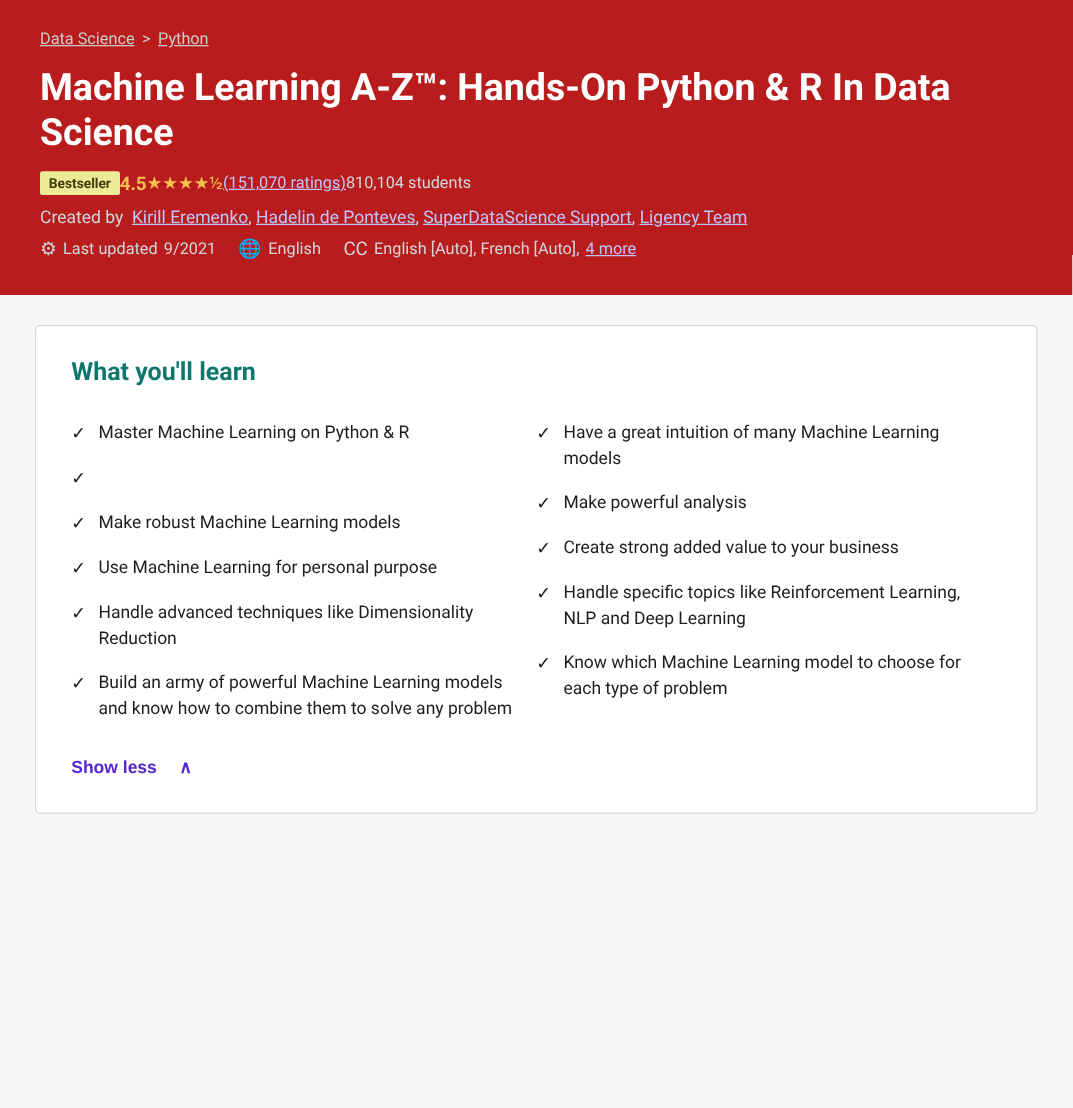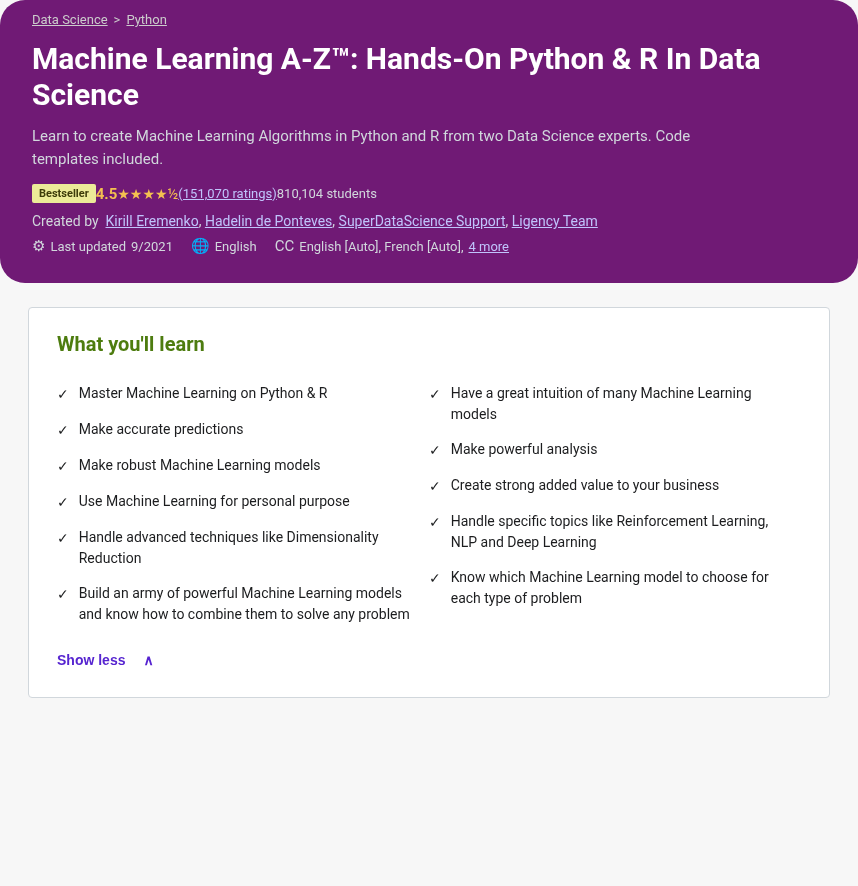--- a/index.html
+++ b/index.html
@@ -5,24 +5,23 @@
     * { box-sizing: border-box; margin: 0; padding: 0; }
     body {
       font-family: -apple-system, BlinkMacSystemFont, "Segoe UI", Roboto, sans-serif;
       background: #f7f7f7;
       width: 858px;
       min-height: 886px;
     }
 
     
     .hero {
-      background: #701a75;
+      background: #b91c1c;
       color: #fff;
-      padding: 12px 32px 28px 32px;
-      border-radius: 25px;
+      padding: 24px 32px 28px 32px;
     }
 
     .breadcrumb {
       font-size: 13px;
       color: #ccc;
       margin-bottom: 14px;
       display: flex;
       align-items: center;
       gap: 6px;
     }
@@ -130,21 +129,21 @@
     .learn-box {
       border: 1px solid #d1d7dc;
       border-radius: 4px;
       padding: 24px 28px 28px 28px;
       background: #fff;
     }
 
     .learn-title {
       font-size: 20px;
       font-weight: 700;
-      color: #4d7c0f;
+      color: #0f766e;
       margin-bottom: 20px;
     }
 
     .learn-grid {
       display: grid;
       grid-template-columns: 1fr 1fr;
       gap: 0;
     }
 
     .learn-col {
@@ -190,21 +189,20 @@
 <div class="hero">
 
   <div class="breadcrumb">
     <a>Data Science</a>
     <span class="breadcrumb-sep">&gt;</span>
     <a>Python</a>
   </div>
 
   <h1 class="course-title">Machine Learning A-Z™: Hands-On Python &amp; R In Data Science</h1>
 
-  <p class="course-subtitle">Learn to create Machine Learning Algorithms in Python and R from two Data Science experts. Code templates included.</p>
 
   <div class="rating-row">
     <span class="bestseller-badge">Bestseller</span>
     <span class="rating-score">4.5</span>
     <span class="stars">★★★★½</span>
     <span class="rating-count">(151,070 ratings)</span>
     <span class="students-count">810,104 students</span>
   </div>
 
   <div class="created-by">
@@ -239,21 +237,20 @@
     <h2 class="learn-title">What you'll learn</h2>
 
     <div class="learn-grid">
       <div class="learn-col">
         <div class="learn-item">
           <span class="check">✓</span>
           <span>Master Machine Learning on Python &amp; R</span>
         </div>
         <div class="learn-item">
           <span class="check">✓</span>
-          <span>Make accurate predictions</span>
         </div>
         <div class="learn-item">
           <span class="check">✓</span>
           <span>Make robust Machine Learning models</span>
         </div>
         <div class="learn-item">
           <span class="check">✓</span>
           <span>Use Machine Learning for personal purpose</span>
         </div>
         <div class="learn-item">

